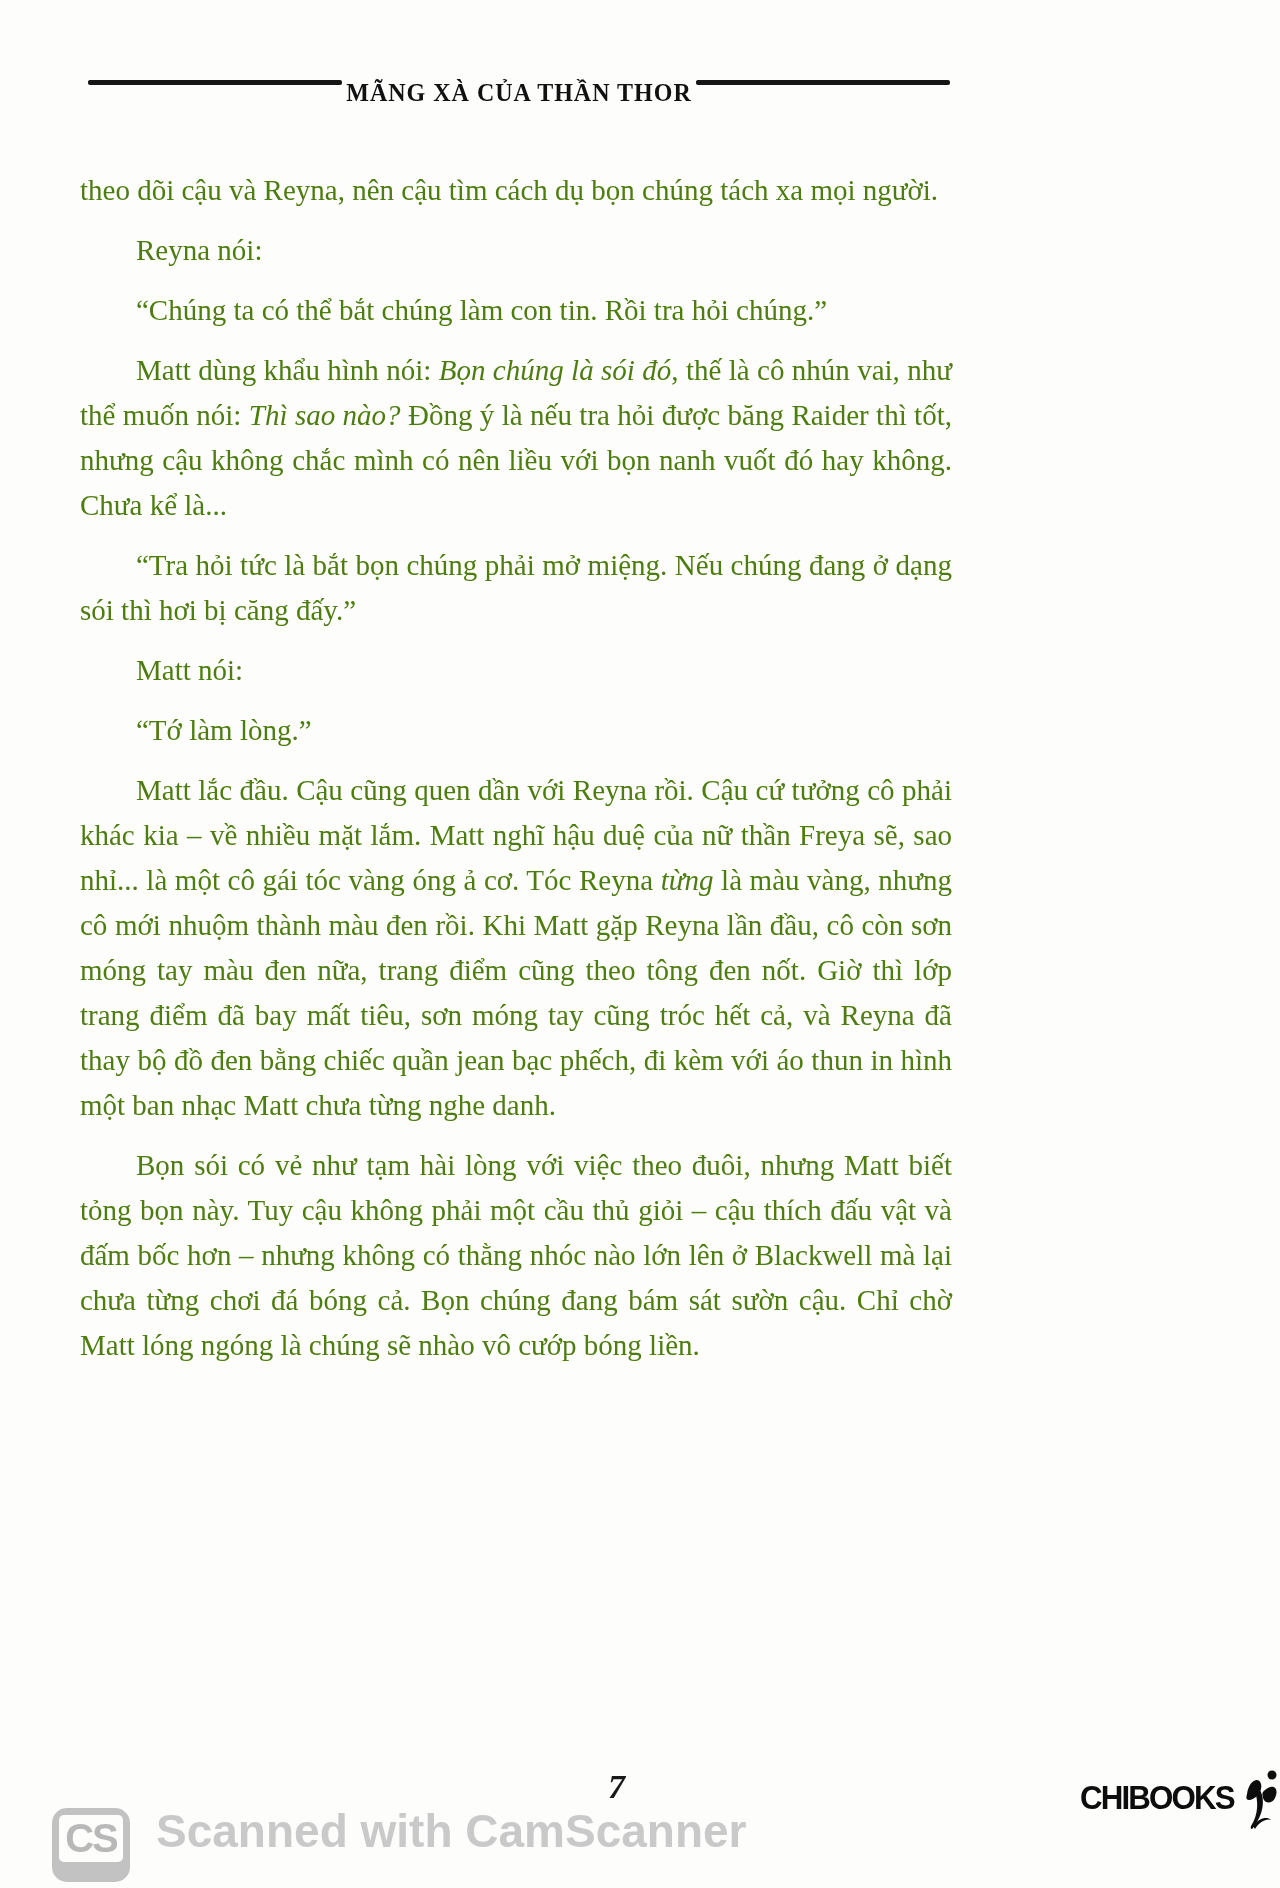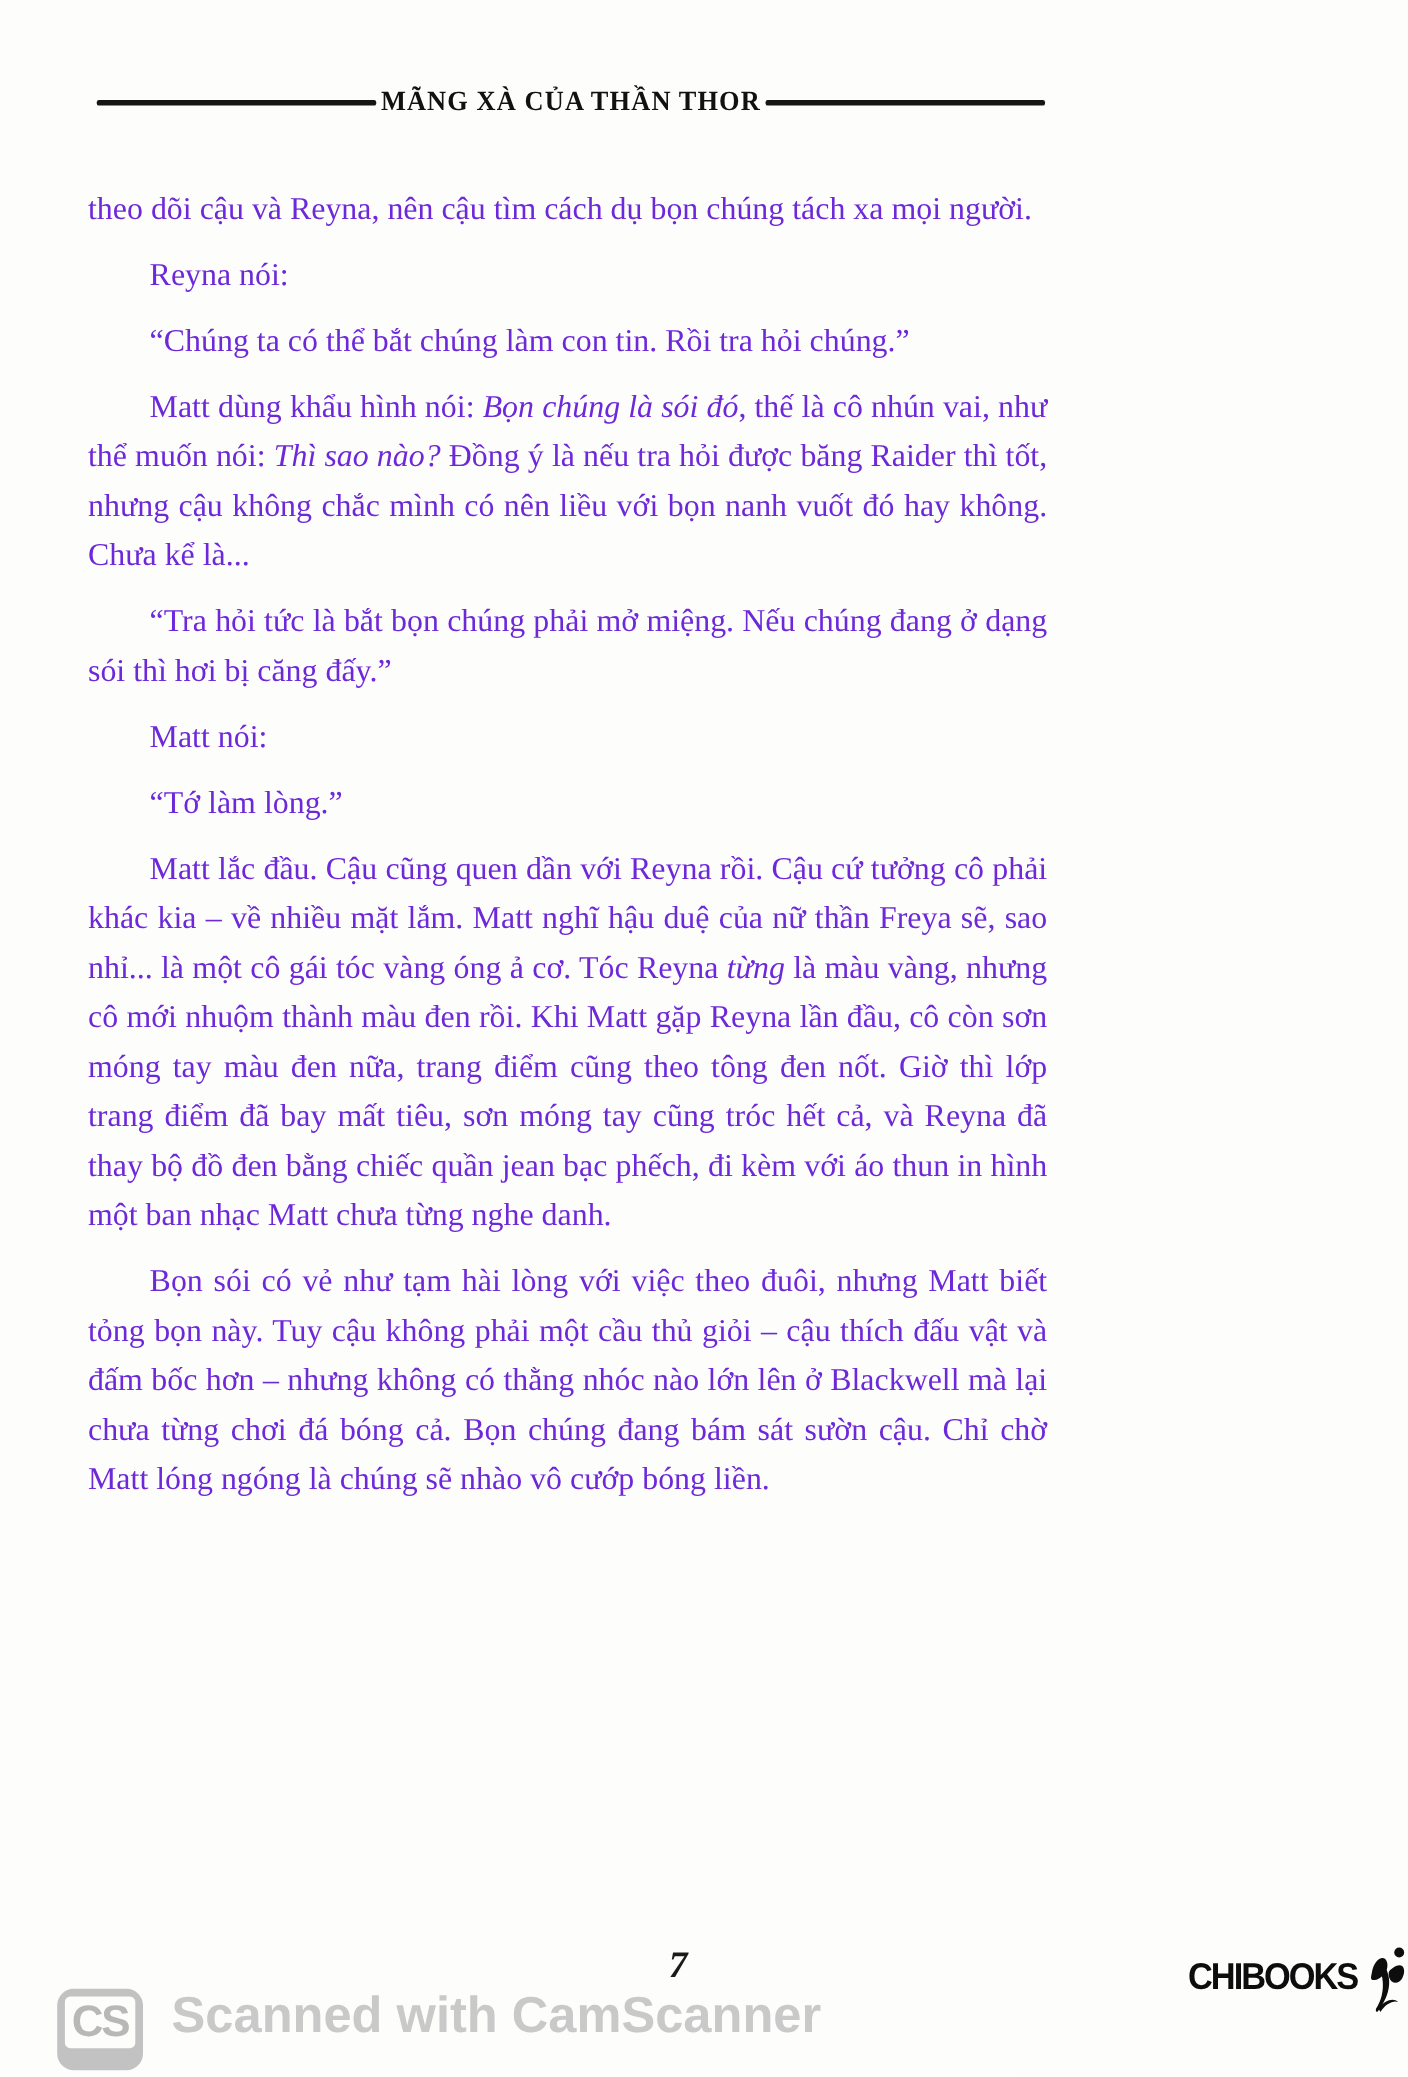--- a/index.html
+++ b/index.html
@@ -18,21 +18,20 @@
     color: #1b1b1b;
   }
 
   
   .header {
     position: absolute;
     left: 88px;
     top: 80px;
     width: 862px;
     display: flex;
-    align-items: center;
     gap: 4px;
   }
   .rule {
     flex: 1;
     height: 5px;
     background: #161616;
     border-radius: 2px;
   }
   .title {
     margin: 0;
@@ -46,21 +45,21 @@
 
   
   .body-text {
     position: absolute;
     left: 80px;
     top: 168px;
     width: 872px;
     font-size: 29px;
     line-height: 45px;
     text-align: justify;
-    color: #6d28d9;
+    color: #4d7c0f;
   }
   .para {
     margin: 0 0 15px 0;
   }
   .para.indent { text-indent: 56px; }
   .it { font-style: italic; }
 
   
   .page-number {
     position: absolute;

